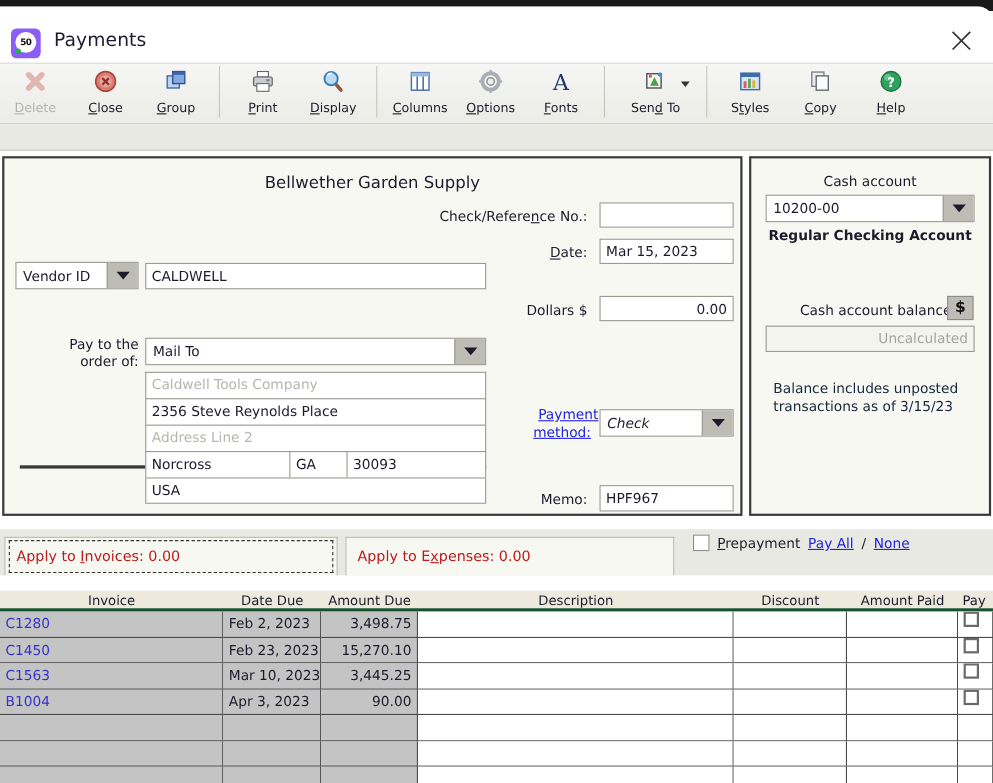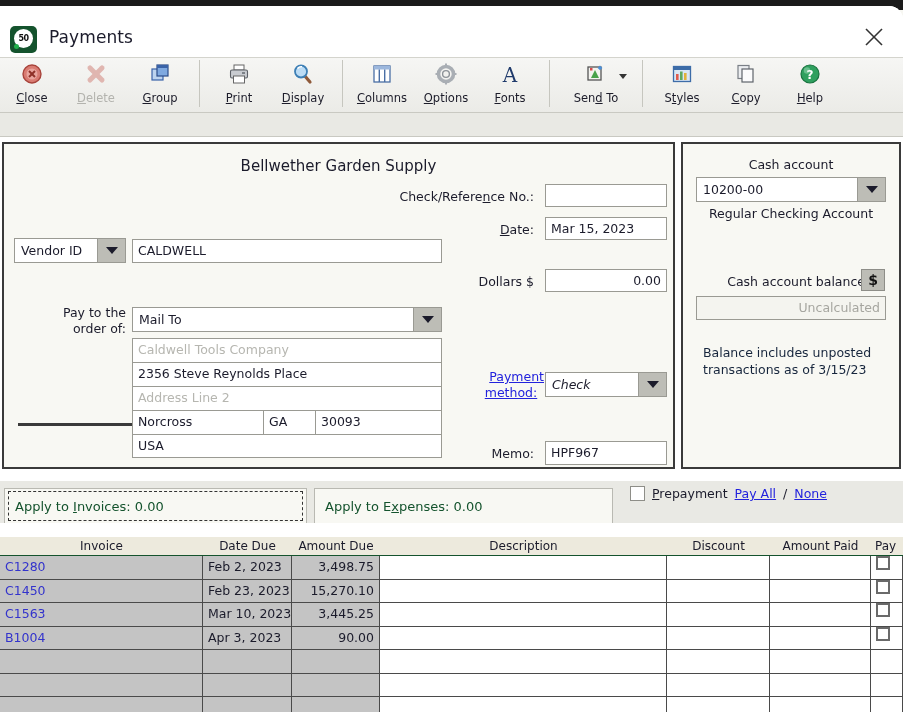--- a/index.html
+++ b/index.html
@@ -34,21 +34,21 @@
   
   .titlebar {
     position: absolute; left: 0; top: 0;
     width: 903px; height: 52px;
     background: #ffffff;
     border-bottom: 1px solid #d4d4cd;
   }
   .app-icon {
     position: absolute; left: 10px; top: 20px;
     width: 27px; height: 27px;
-    background: #14532d;
+    background: #8b5cf6;
     border-radius: 5px;
   }
   .app-icon .disc {
     position: absolute; left: 4px; top: 3px;
     width: 19px; height: 19px;
     border-radius: 50%;
     background: #ffffff;
     color: #111;
     font-size: 8px; font-weight: bold;
     line-height: 19px; text-align: center;
@@ -216,21 +216,21 @@
     color: #2222dd; text-decoration: underline; cursor: pointer;
   }
 
   
   .rp-title {
     position: absolute; left: 0; right: 0; top: 13px;
     text-align: center; font-size: 12.5px; color: #1b1b2b;
   }
   .rp-sub {
     position: absolute; left: 0; right: 0; top: 62px;
-    text-align: center; font-size: 12.5px; color: #1b1b2b;
+    text-align: center; font-size: 12.5px; color: #1b1b2b; font-weight: bold;
   }
   .dollar-btn {
     position: absolute; right: 14px; top: 125px;
     width: 24px; height: 22px;
     background: #bdbdb6; border: 1px solid #8e8e88;
     font-size: 14px; font-weight: bold; color: #111;
     text-align: center; line-height: 20px;
     cursor: pointer;
   }
   .rp-note {
@@ -242,21 +242,21 @@
   .tabstrip {
     position: absolute; left: 0; top: 475px;
     width: 903px; height: 42px;
     background: #e9e9e4;
   }
   .tab {
     position: absolute; top: 7px; height: 35px;
     background: #f8f8f3;
     border: 1px solid #b9b9b2;
     border-bottom: none;
-    font-size: 13px; color: #14532d;
+    font-size: 13px; color: #b91c1c;
     cursor: pointer;
   }
   .tab .tab-in {
     position: absolute; left: 4px; top: 3px; right: 4px; bottom: 3px;
     display: flex; align-items: center;
     padding-left: 6px;
   }
   .tab.active .tab-in { outline: 1px dashed #333; }
   .tab#tab-invoices { left: 4px; width: 303px; }
   .tab#tab-expenses { left: 314px; width: 299px; }
@@ -274,21 +274,21 @@
 
   
   .grid {
     position: absolute; left: 0; top: 531px;
     width: 903px; height: 181px;
     background: #ffffff;
   }
   .grid-header {
     display: flex; height: 19px;
     background: #edeadd;
-    border-bottom: 1px solid #14532d;
+    border-bottom: 3px solid #14532d;
   }
   .gh {
     font-size: 12px; color: #1b1b2b;
     text-align: center; line-height: 18px;
     overflow: hidden; white-space: nowrap;
   }
   .grow { display: flex; height: 23.5px; }
   .gc {
     border-right: 1px solid #4a4a4a;
     border-bottom: 1px solid #4a4a4a;
@@ -333,42 +333,42 @@
         <svg width="18" height="18" viewBox="0 0 18 18" aria-hidden="true">
           <line x1="1" y1="1" x2="17" y2="17" stroke="#333" stroke-width="1.6"></line>
           <line x1="17" y1="1" x2="1" y2="17" stroke="#333" stroke-width="1.6"></line>
         </svg>
       </div>
     </div>
 
     <div class="toolbar">
 
       <div class="tb-group">
+        <div class="tbbtn disabled">
+          <div class="glyph">
+            <svg width="24" height="24" viewBox="0 0 24 24">
+              <g stroke="#e0b6b0" stroke-width="5" stroke-linecap="round">
+                <line x1="6" y1="6" x2="18" y2="18"></line>
+                <line x1="18" y1="6" x2="6" y2="18"></line>
+              </g>
+            </svg>
+          </div>
+          <div class="lbl"><span class="u">D</span>elete</div>
+        </div>
+
         <div class="tbbtn">
           <div class="glyph">
             <svg width="24" height="24" viewBox="0 0 24 24">
               <circle cx="12" cy="12" r="9" fill="#d97b72" stroke="#a8443c" stroke-width="1.4"></circle>
               <circle cx="12" cy="12" r="5.5" fill="#e9a59e"></circle>
               <line x1="9" y1="9" x2="15" y2="15" stroke="#8f3129" stroke-width="2"></line>
               <line x1="15" y1="9" x2="9" y2="15" stroke="#8f3129" stroke-width="2"></line>
             </svg>
           </div>
           <div class="lbl"><span class="u">C</span>lose</div>
-        </div>
-
-        <div class="tbbtn disabled">
-          <div class="glyph">
-            <svg width="24" height="24" viewBox="0 0 24 24">
-              <g stroke="#e0b6b0" stroke-width="5" stroke-linecap="round">
-                <line x1="6" y1="6" x2="18" y2="18"></line>
-                <line x1="18" y1="6" x2="6" y2="18"></line>
-              </g>
-            </svg>
-          </div>
-          <div class="lbl"><span class="u">D</span>elete</div>
         </div>
 
         <div class="tbbtn">
           <div class="glyph">
             <svg width="24" height="24" viewBox="0 0 24 24">
               <rect x="4" y="7" width="11" height="11" fill="#bcd3ef" stroke="#3a63a8" stroke-width="1.2"></rect>
               <rect x="9" y="3" width="11" height="11" fill="#7fa9e0" stroke="#2c4d89" stroke-width="1.2"></rect>
               <rect x="9" y="3" width="11" height="3" fill="#3a63a8"></rect>
             </svg>
           </div>

